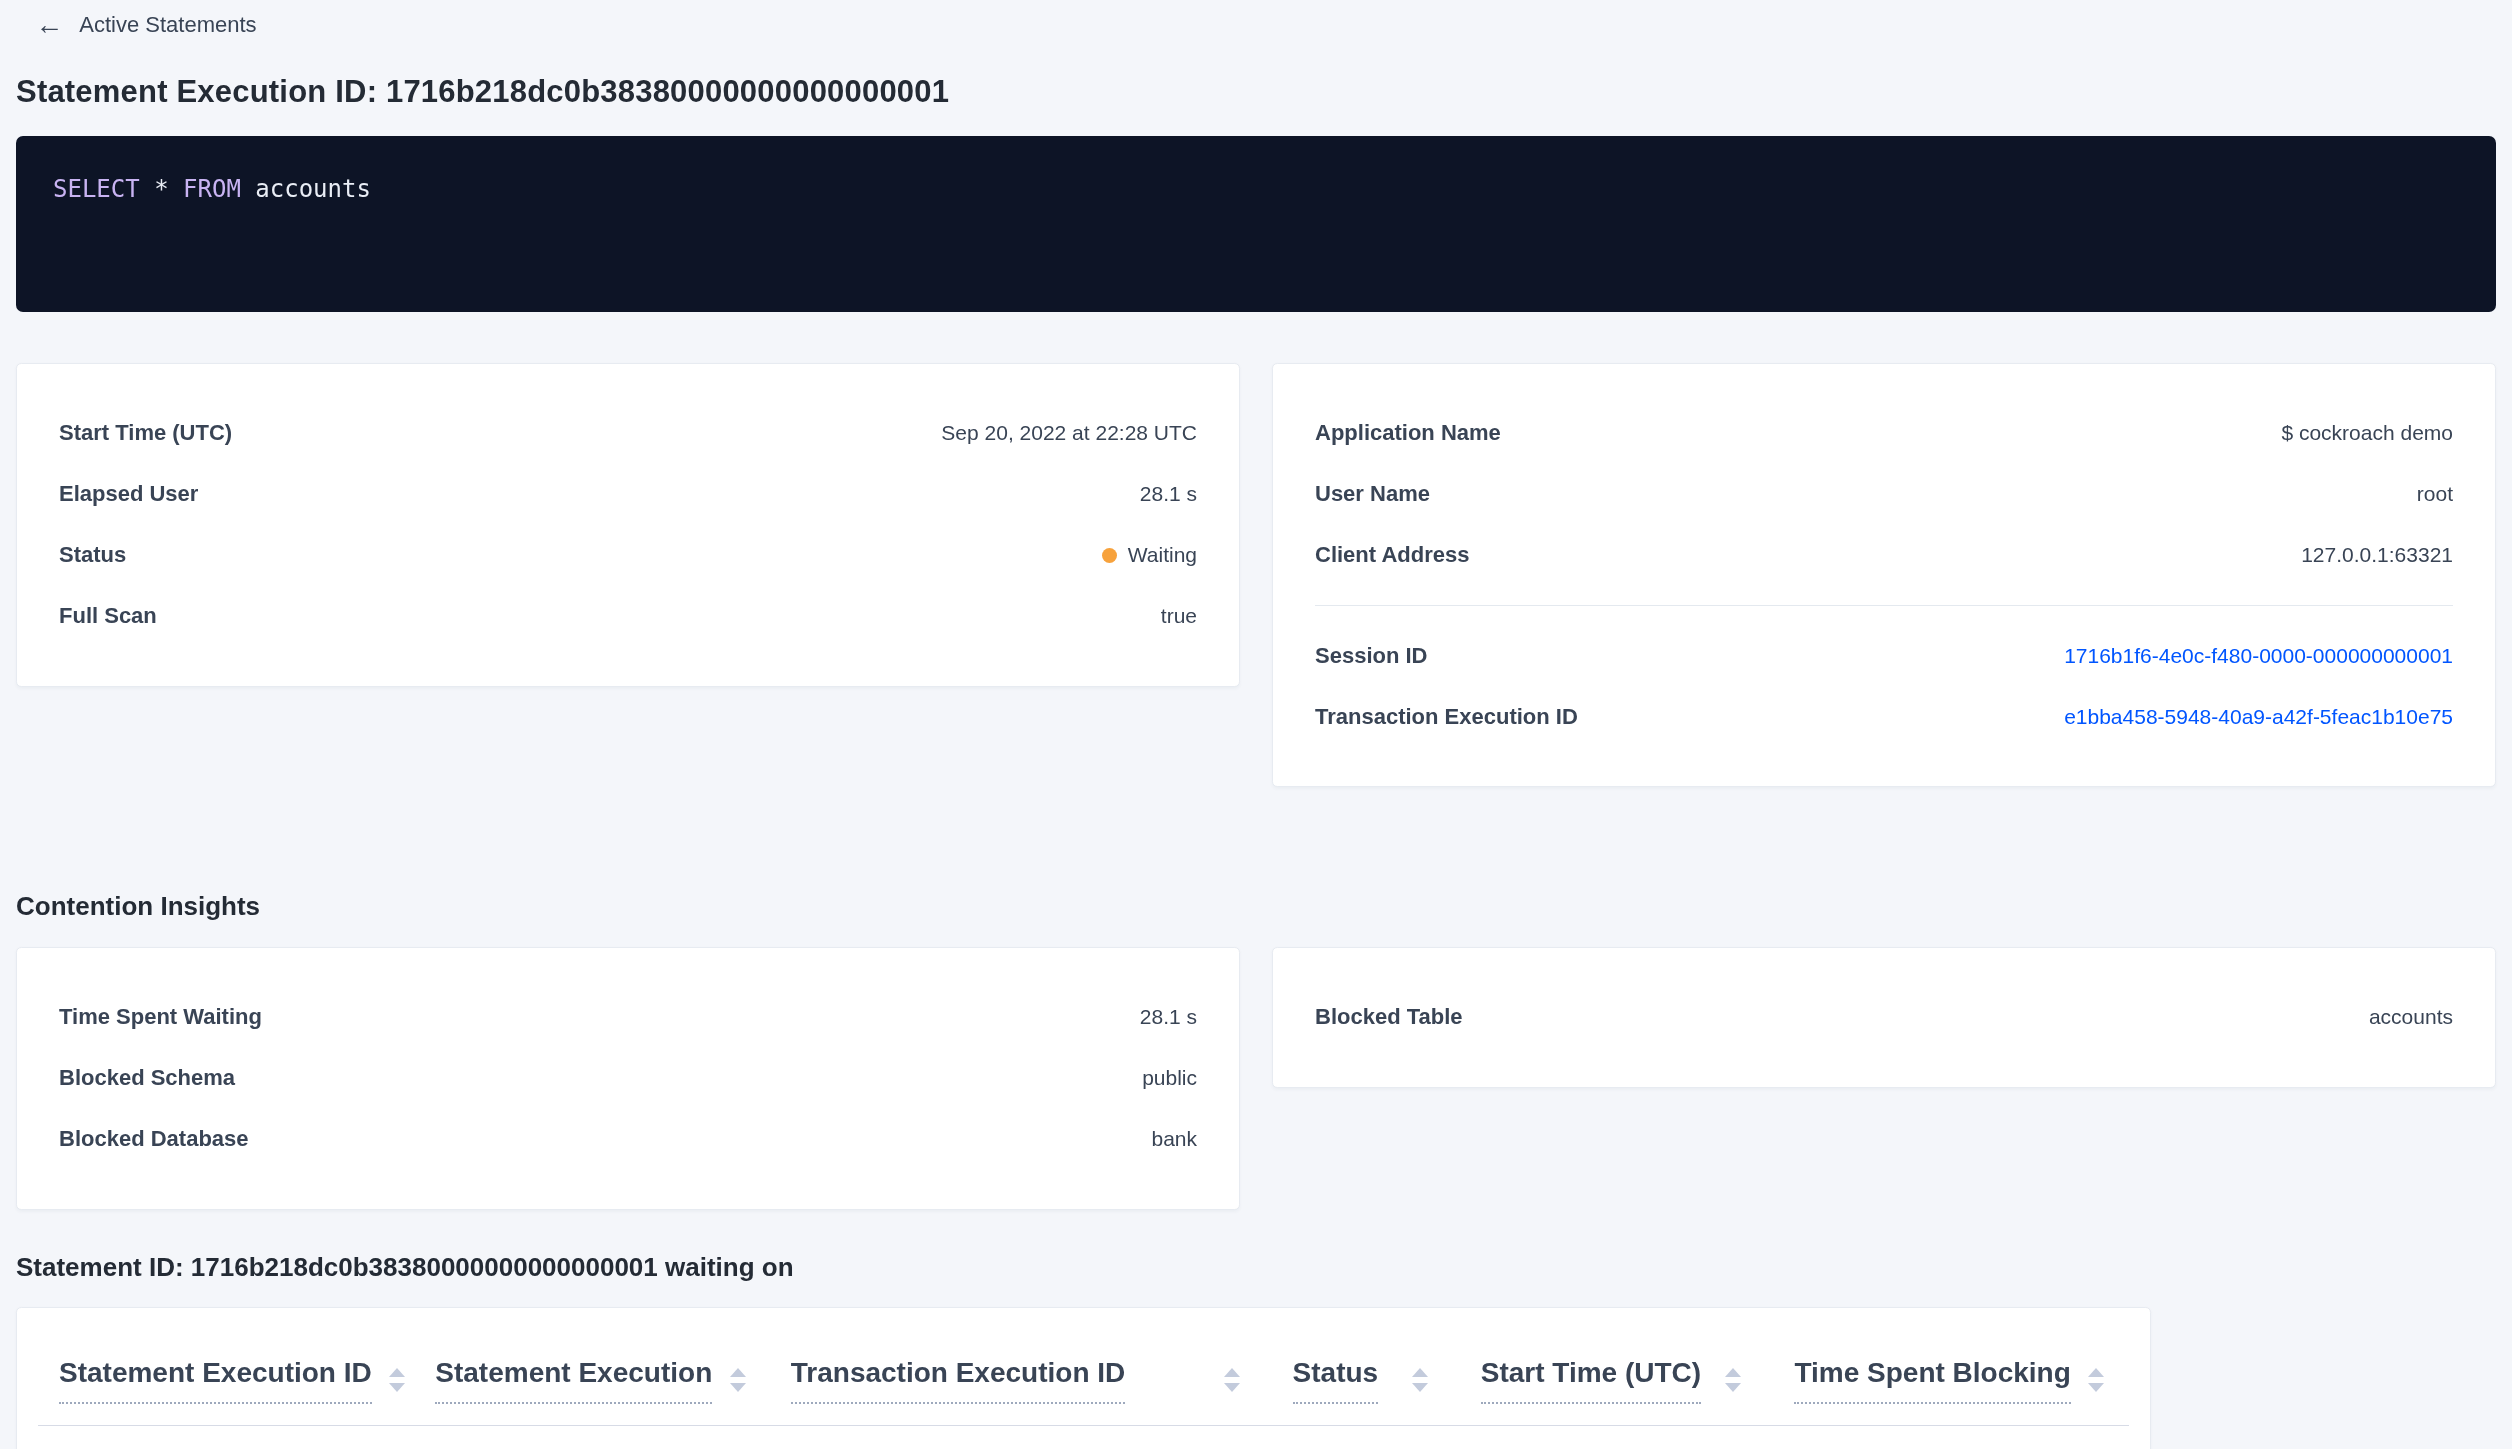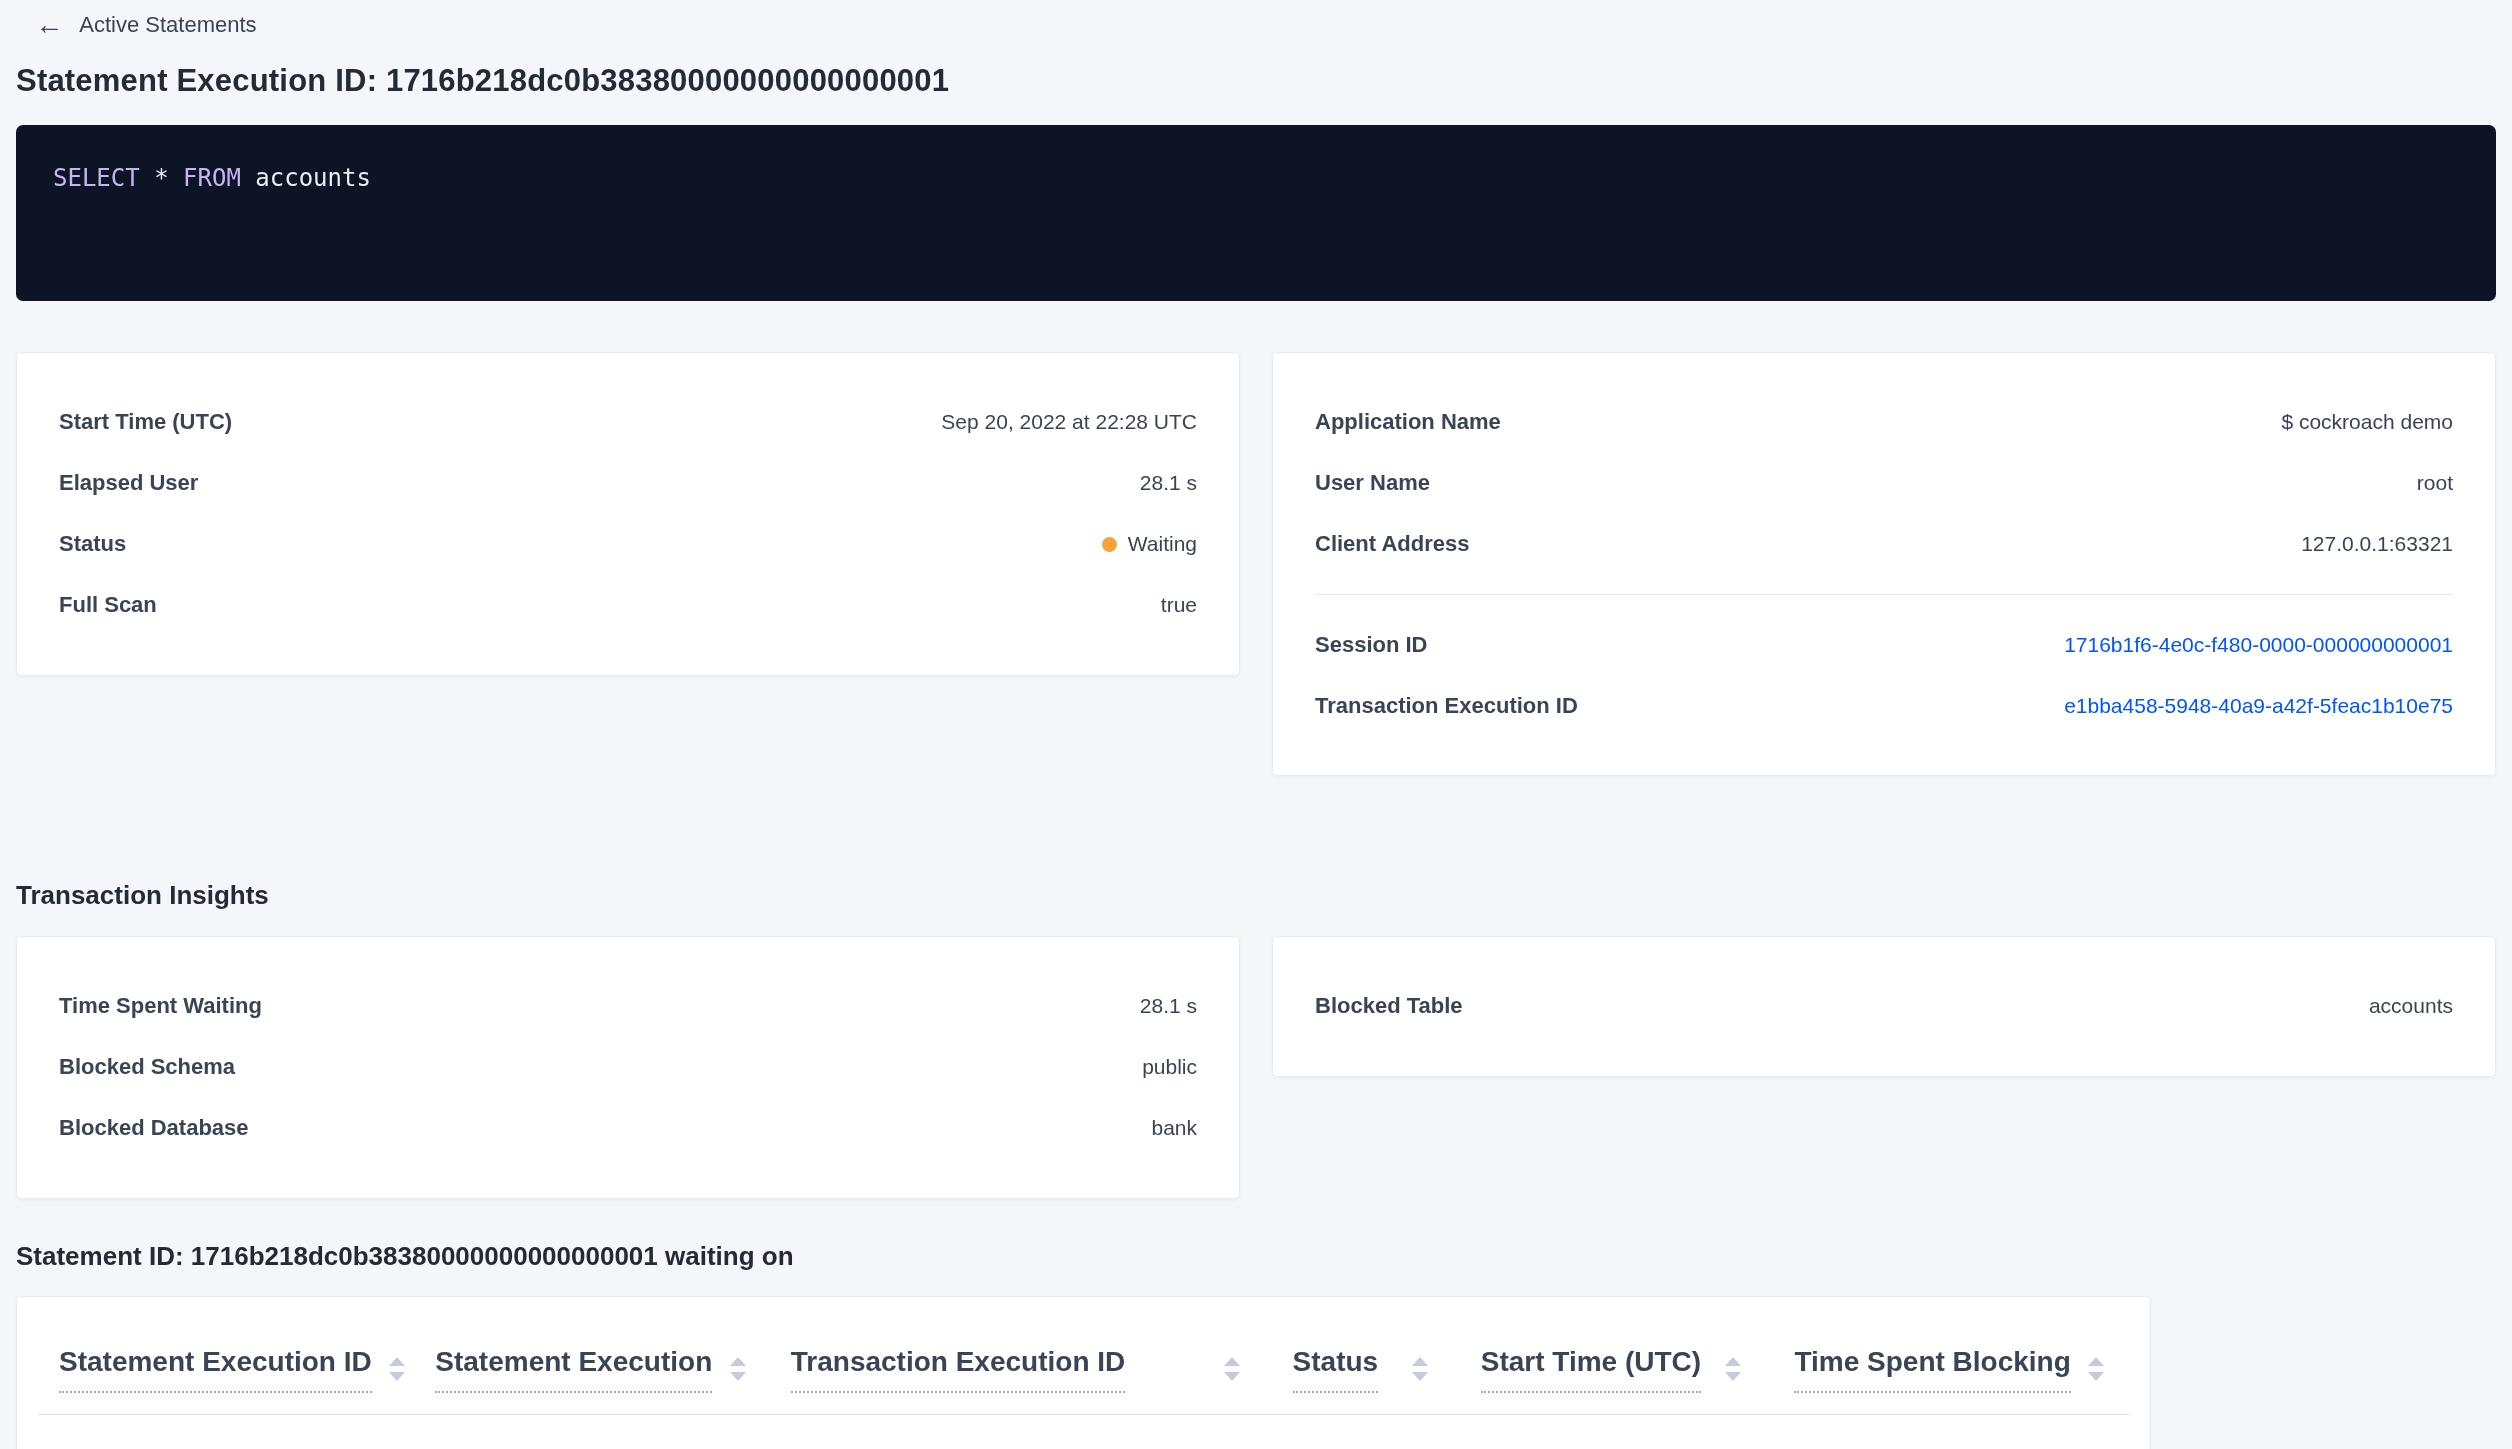--- a/index.html
+++ b/index.html
@@ -26,21 +26,21 @@
     color:var(--text);
   }
   .page{width:100%;height:100%;padding:0 16px;}
 
   
   .back-row{display:flex;align-items:center;gap:16px;padding:10.5px 0 0 19.3px;cursor:pointer;}
   .back-arrow{font-size:28px;color:var(--text);line-height:1;}
   .back-label{font-size:22px;color:var(--text);}
 
   
-  .page-title{margin-top:24px;font-size:31px;font-weight:700;color:var(--heading);letter-spacing:0.2px;}
+  .page-title{margin-top:35px;font-size:31px;font-weight:700;color:var(--heading);letter-spacing:0.2px;}
 
   
   .sql-box{
     margin-top:26px;height:176px;background:var(--code-bg);
     border-radius:7px;padding:39px 37px;
   }
   .sql-code{font-family:"DejaVu Sans Mono", monospace;font-size:24px;color:var(--code-plain);}
   .sql-code .kw{color:var(--code-purple);}
 
   
@@ -151,21 +151,21 @@
         <a class="kv-value link">1716b1f6-4e0c-f480-0000-000000000001</a>
       </div>
       <div class="kv-row">
         <span class="kv-label">Transaction Execution ID</span>
         <a class="kv-value link">e1bba458-5948-40a9-a42f-5feac1b10e75</a>
       </div>
     </div>
 
   </div>
 
-  <h2 class="section-heading contention-heading">Transaction Insights</h2>
+  <h2 class="section-heading contention-heading">Contention Insights</h2>
 
   <div class="grid2 row2">
 
     <div class="card">
       <div class="kv-row">
         <span class="kv-label">Time Spent Waiting</span>
         <span class="kv-value">28.1 s</span>
       </div>
       <div class="kv-row">
         <span class="kv-label">Blocked Schema</span>

